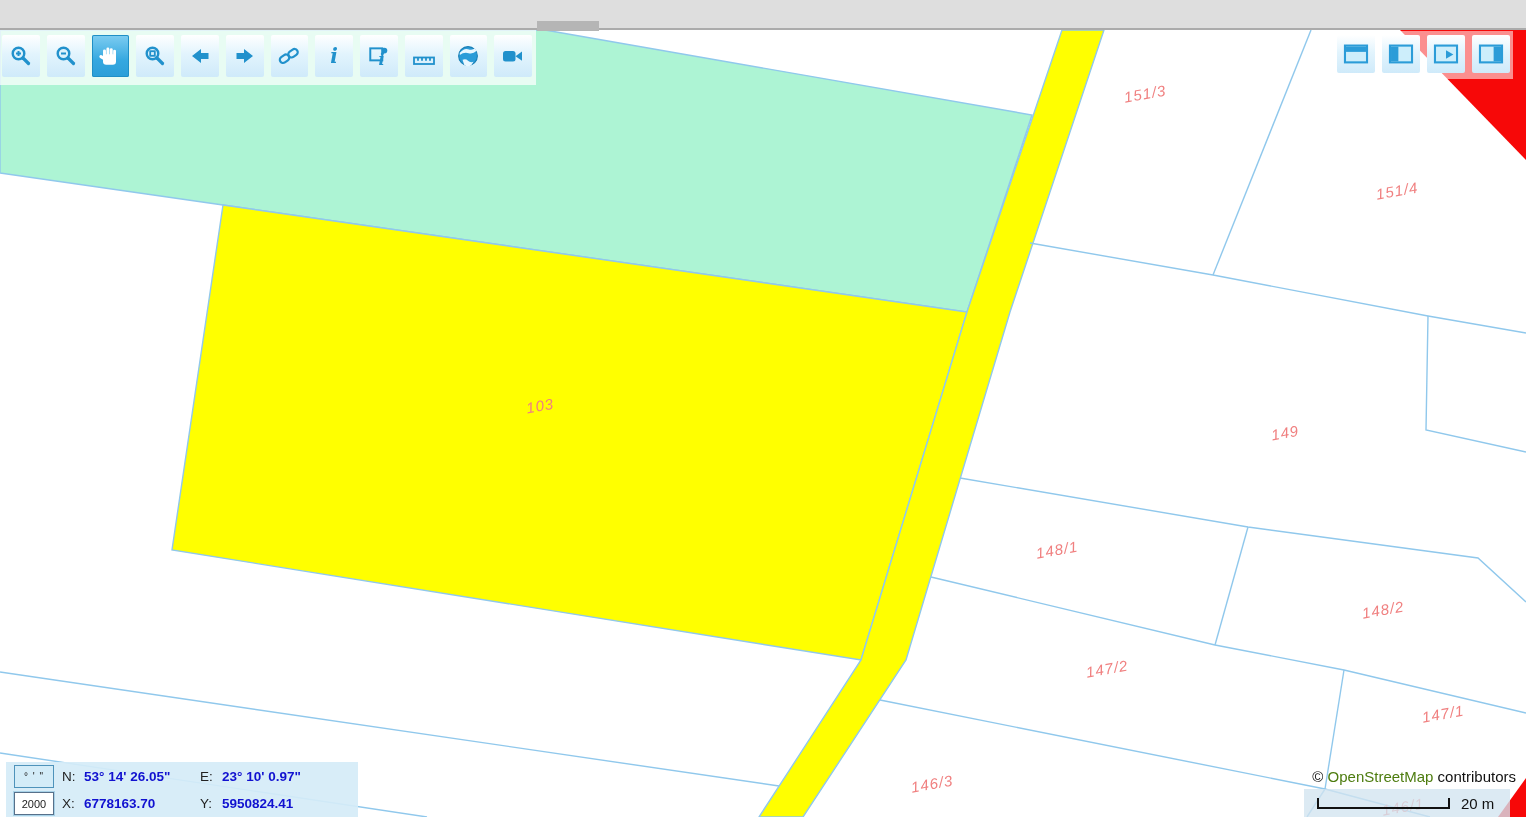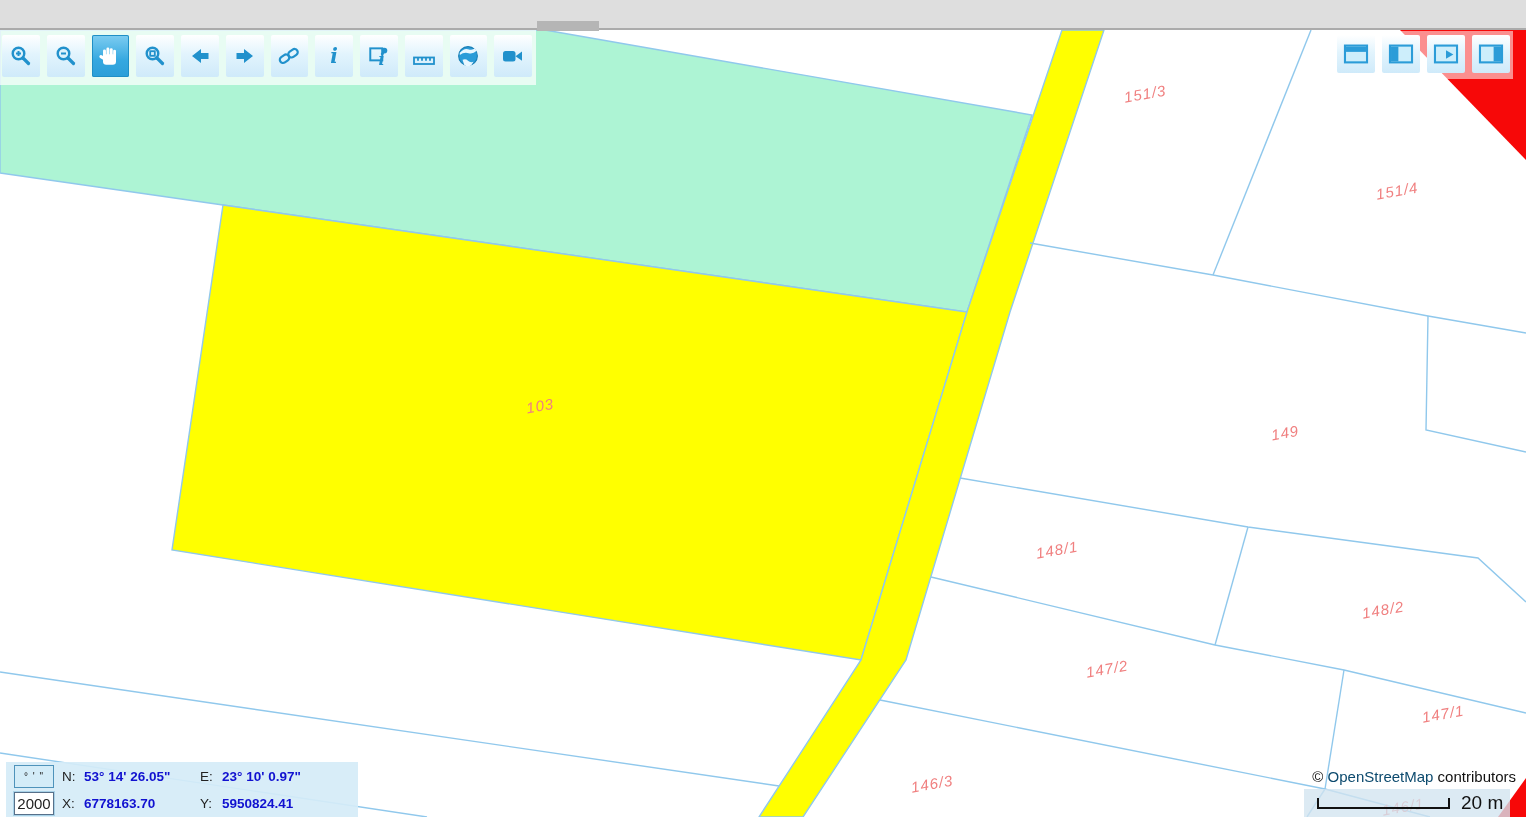--- a/index.html
+++ b/index.html
@@ -24,32 +24,32 @@
   .tool-btn.active{background:linear-gradient(#7ecdf1,#35a8e0 60%,#2b9ed8);
                    box-shadow:inset 0 0 0 1px #1f8fc6;}
   .tool-btn svg{display:block;}
   
   .coord-panel{position:absolute;left:6px;top:762px;width:352px;height:55px;
                background:rgba(213,235,247,0.92);z-index:22;font-size:13.5px;}
   .coord-row{display:flex;align-items:center;height:25px;margin-top:2px;}
   .coord-btn{width:38px;height:21px;margin:0 8px 0 8px;display:flex;align-items:center;justify-content:center;
              font-family:"Liberation Sans",sans-serif;color:#222;cursor:pointer;}
   .dms-btn{font-size:10px;letter-spacing:1px;background:#d3ecf8;border:1px solid #4e93bb;}
-  .epsg-btn{font-size:15px;background:#ffffff;border:1px solid #57708a;box-shadow:0 0 0 1px #a8d2e8;}
+  .epsg-btn{font-size:11px;background:#ffffff;border:1px solid #57708a;box-shadow:0 0 0 1px #a8d2e8;}
   .coord-lbl{color:#222;width:22px;}
   .coord-val{color:#1111d0;font-weight:bold;width:114px;}
   .coord-lbl.second{margin-left:2px;}
   .coord-val.last{width:auto;}
   
   .attribution{position:absolute;right:10px;top:768px;font-size:15px;color:#111;z-index:22;}
-  .attribution a{color:#0c4a6e;text-decoration:none;cursor:pointer;}
+  .attribution a{color:#4d7c0f;text-decoration:none;cursor:pointer;}
   .scale-panel{position:absolute;left:1304px;top:789px;width:206px;height:28px;
                background:rgba(210,228,240,0.78);z-index:21;display:flex;align-items:center;}
   .scale-bar{margin-left:12px;}
-  .scale-label{font-size:19px;color:#111;margin-left:9px;}
+  .scale-label{font-size:15px;color:#111;margin-left:9px;}
 </style>
 </head>
 <body>
 
 <div class="screen">
 
   <div class="map-wrap">
     <svg class="map" width="1526" height="817">
         <rect width="1526" height="817" fill="#ffffff"></rect>
         <polygon points="0,30 545,30 1032,115 967,312 223,205 0,173" fill="#adf4d4" stroke="#90c8ec" stroke-width="1.4"></polygon>

